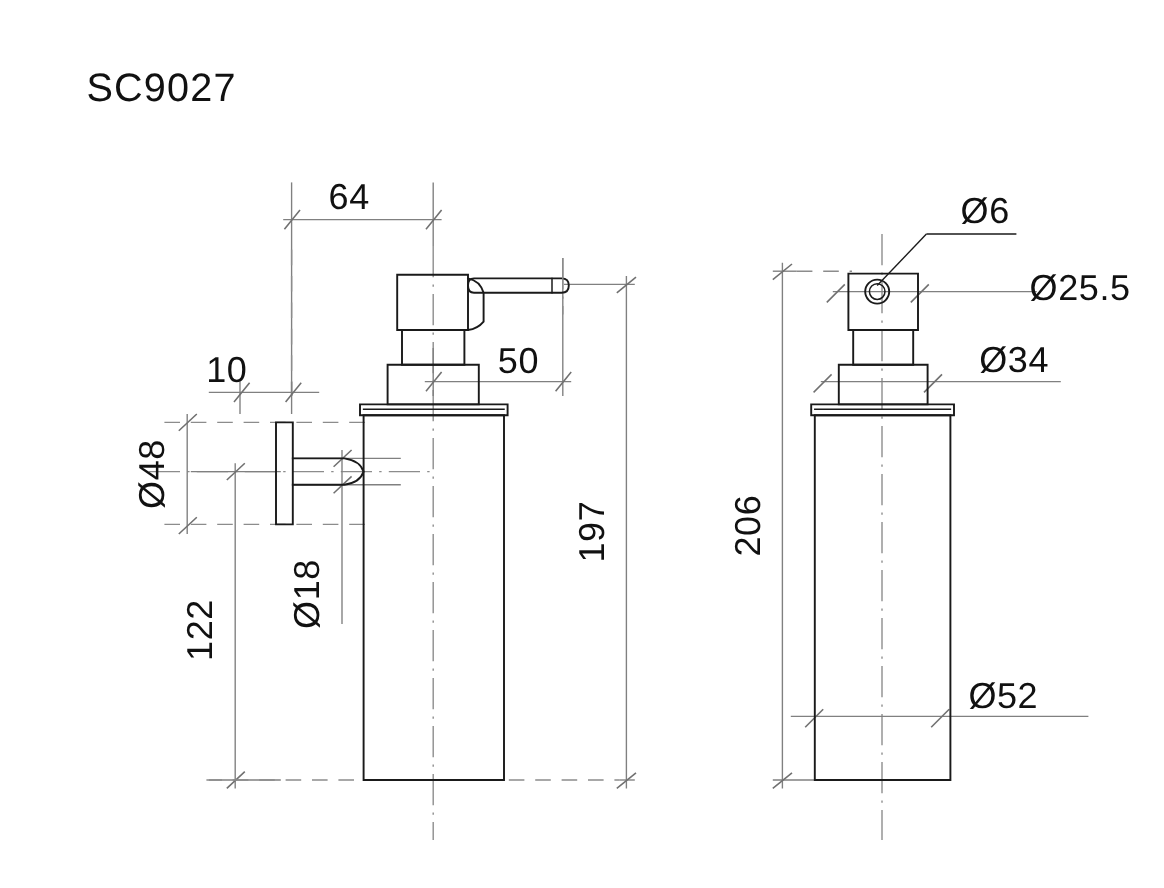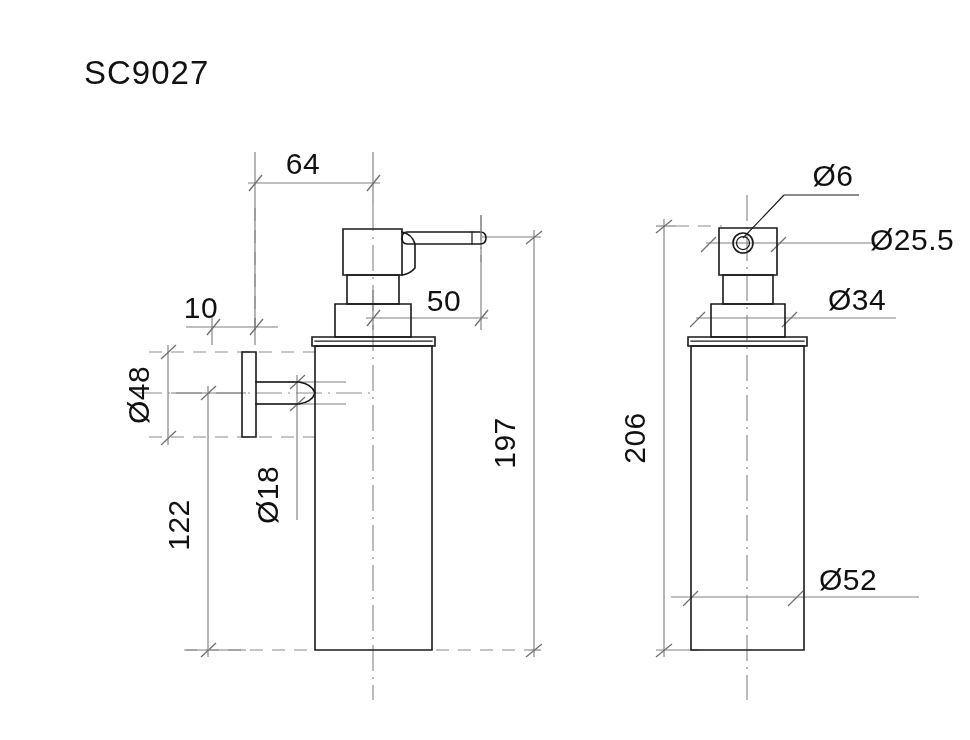--- a/index.html
+++ b/index.html
@@ -9,21 +9,21 @@
   }
   body {
     width: 970px;
     height: 740px;
     font-family: "Liberation Sans", sans-serif;
     overflow: hidden;
     position: relative;
   }
   #drawing-root {
     position: absolute;
-    left: 16px;
+    left: 4px;
     top: 0;
     width: 872px;
     height: 740px;
   }
   svg { display: block; }
 
   
   .obj {
     fill: none;
     stroke: #1a1a1a;

